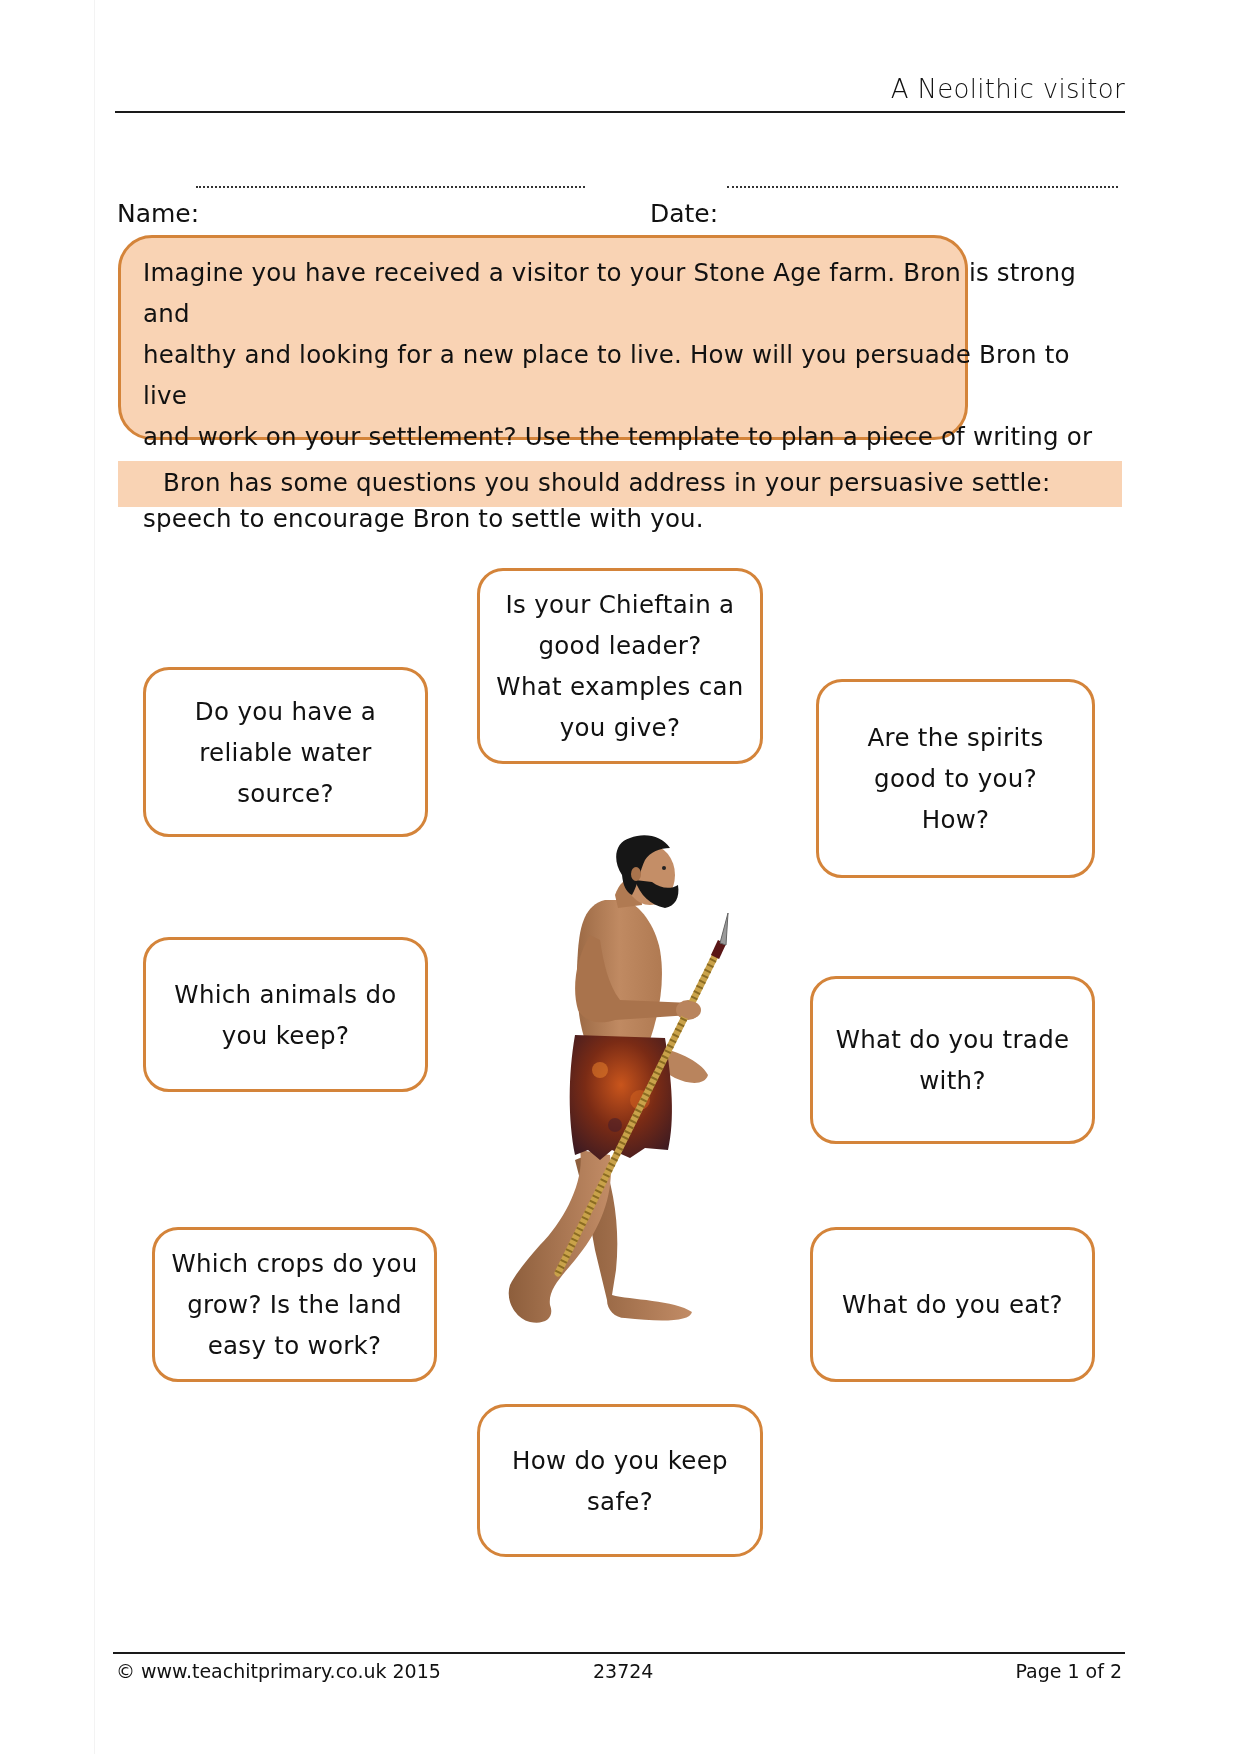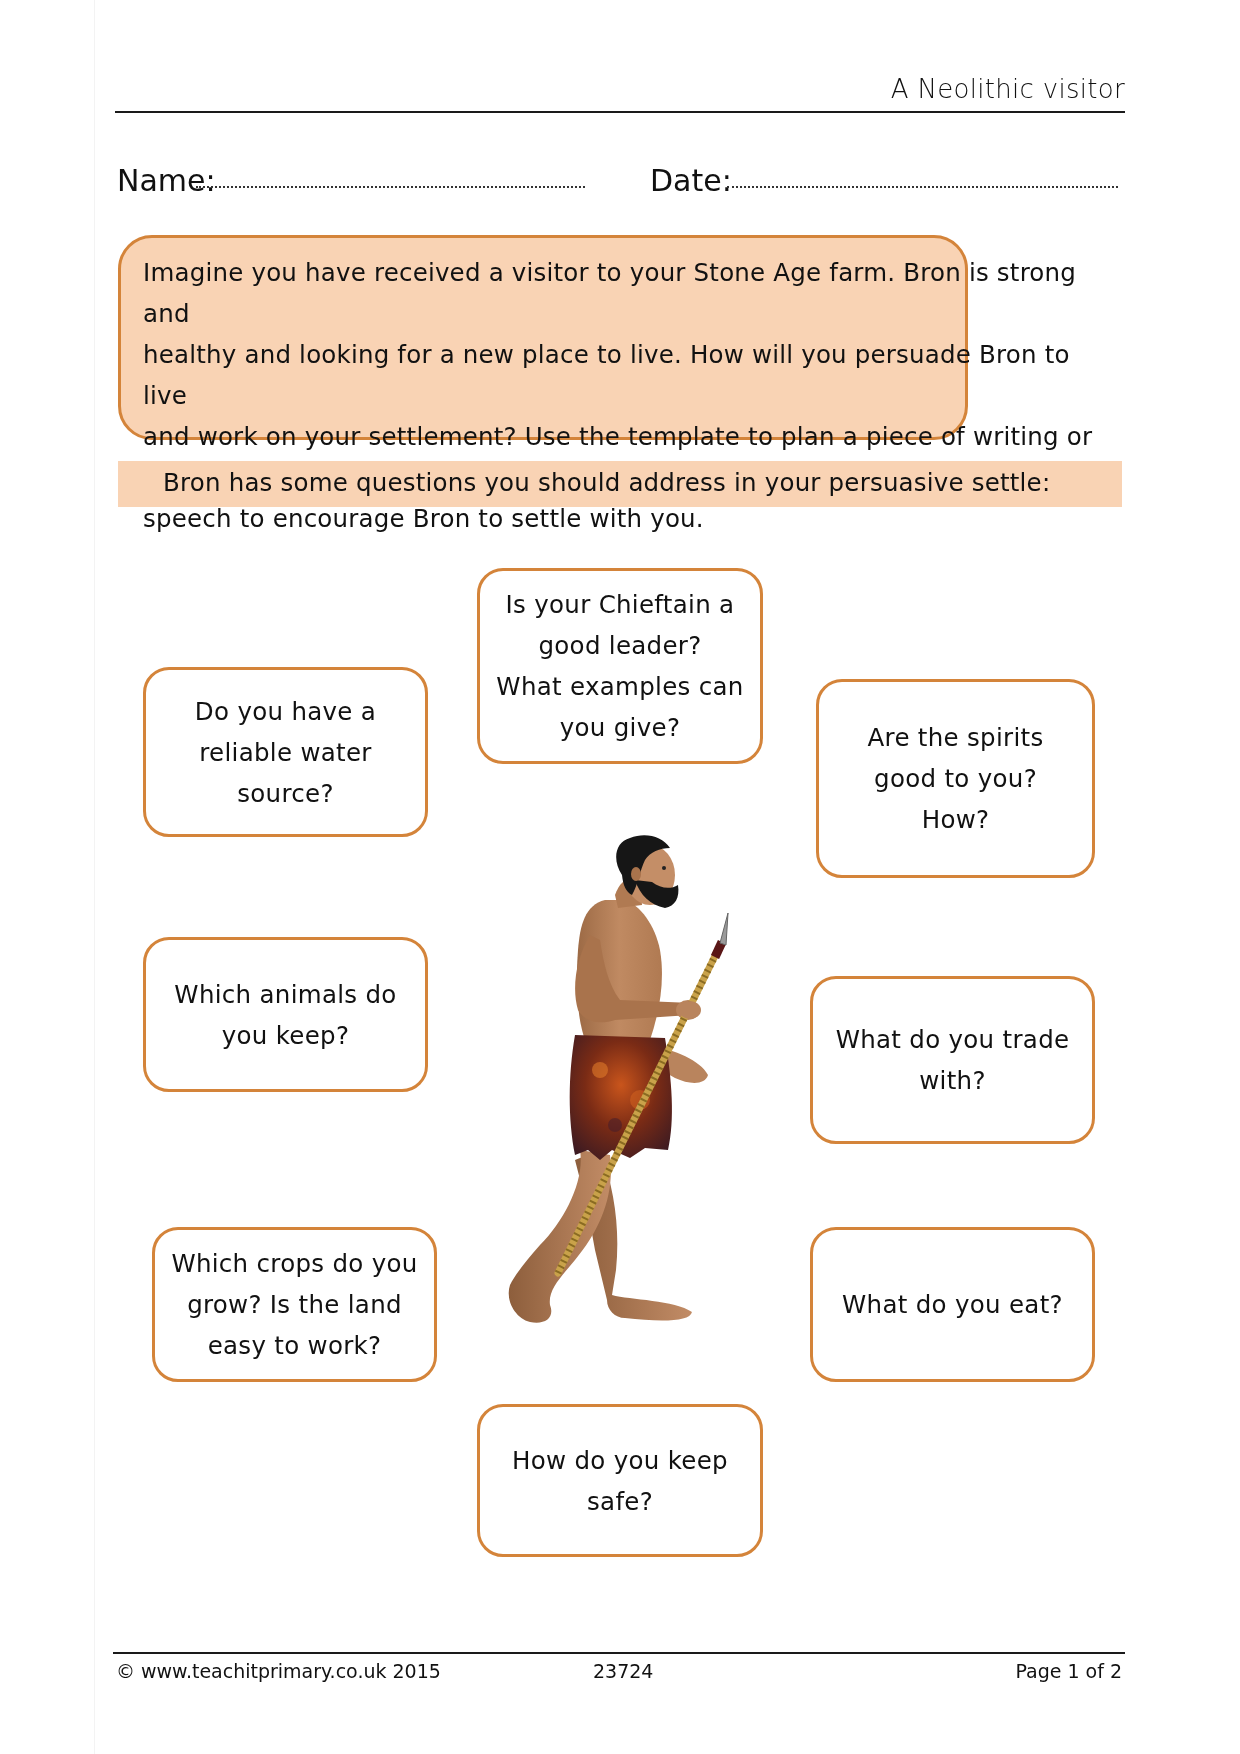--- a/index.html
+++ b/index.html
@@ -8,21 +8,21 @@
       background: #ffffff;
       font-family: "DejaVu Sans", sans-serif;
       color: #111;
     }
     .page-edge { position: absolute; left: 94px; top: 0; width: 1px; height: 1754px; background: #f3f3f3; }
     .abs { position: absolute; }
 
     .doc-title { right: 115px; top: 74px; font-size: 26px; font-weight: 300; letter-spacing: 0.3px; white-space: nowrap; }
     .rule { background: #1a1a1a; height: 2px; }
 
-    .field-label { font-size: 30px; white-space: nowrap; }
+    .field-label { font-size: 25px; white-space: nowrap; margin-top: 36px; }
     .dots { border-bottom: 2px dotted #333; height: 0; }
 
     .intro-box {
       left: 118px; top: 235px; width: 850px; height: 205px;
       box-sizing: border-box;
       background: #f9d3b4; border: 3px solid #d4843a; border-radius: 34px;
     }
     .intro-text {
       position: absolute; left: 22px; top: 14px; width: 960px;
       font-size: 24.5px; line-height: 41px; letter-spacing: 0.2px;
@@ -117,21 +117,21 @@
     <div>easy to work?</div>
   </div>
 </div>
 
 <div class="qbox" style="left:810px; top:1227px; width:285px; height:155px;">
   <div class="qtext">
     <div>What do you eat?</div>
   </div>
 </div>
 
-<div class="qbox" style="left:477px; top:1404px; width:286px; height:153px;">
+<div class="qbox" style="left:477px; top:1404px; width:286px; height:153px;border-radius:29px;">
   <div class="qtext">
     <div>How do you keep</div>
     <div>safe?</div>
   </div>
 </div>
 
 <div class="abs figure">
   <svg width="260" height="500" viewBox="490 835 260 500" xmlns="http://www.w3.org/2000/svg">
     <defs>
       <linearGradient id="skin" x1="0" x2="1" y1="0" y2="0">

